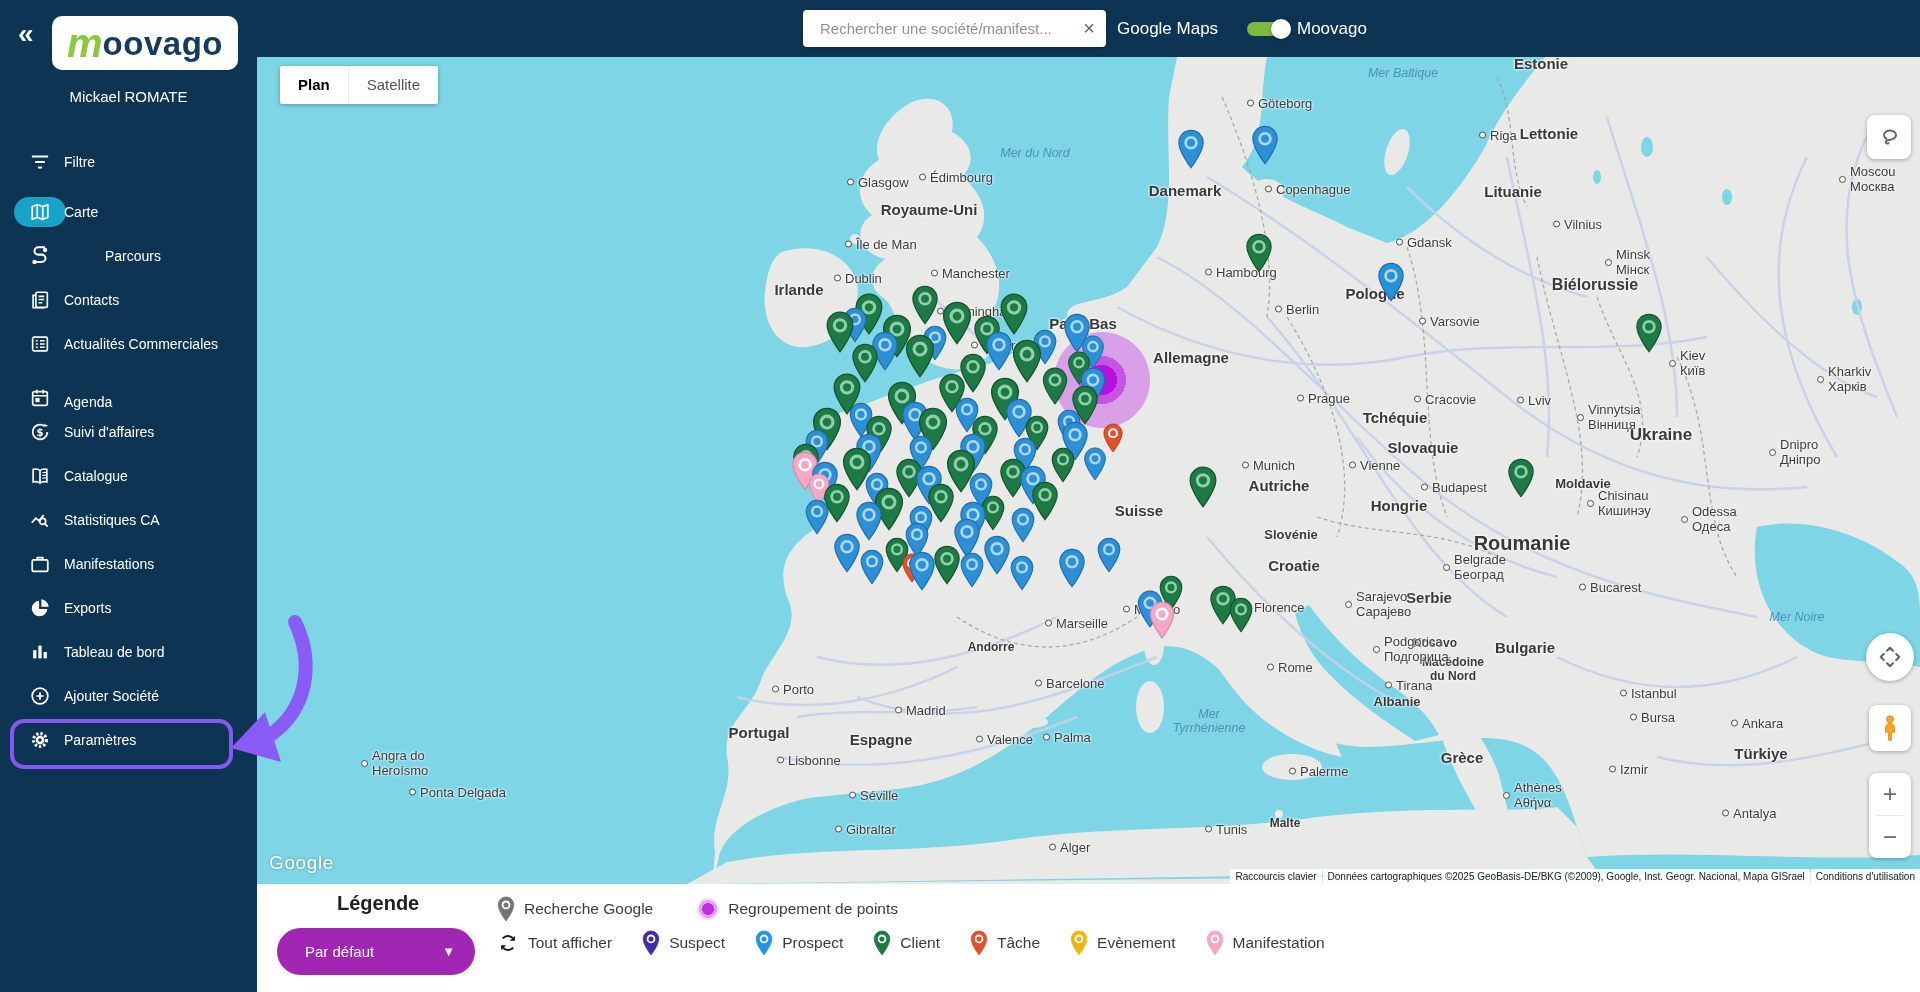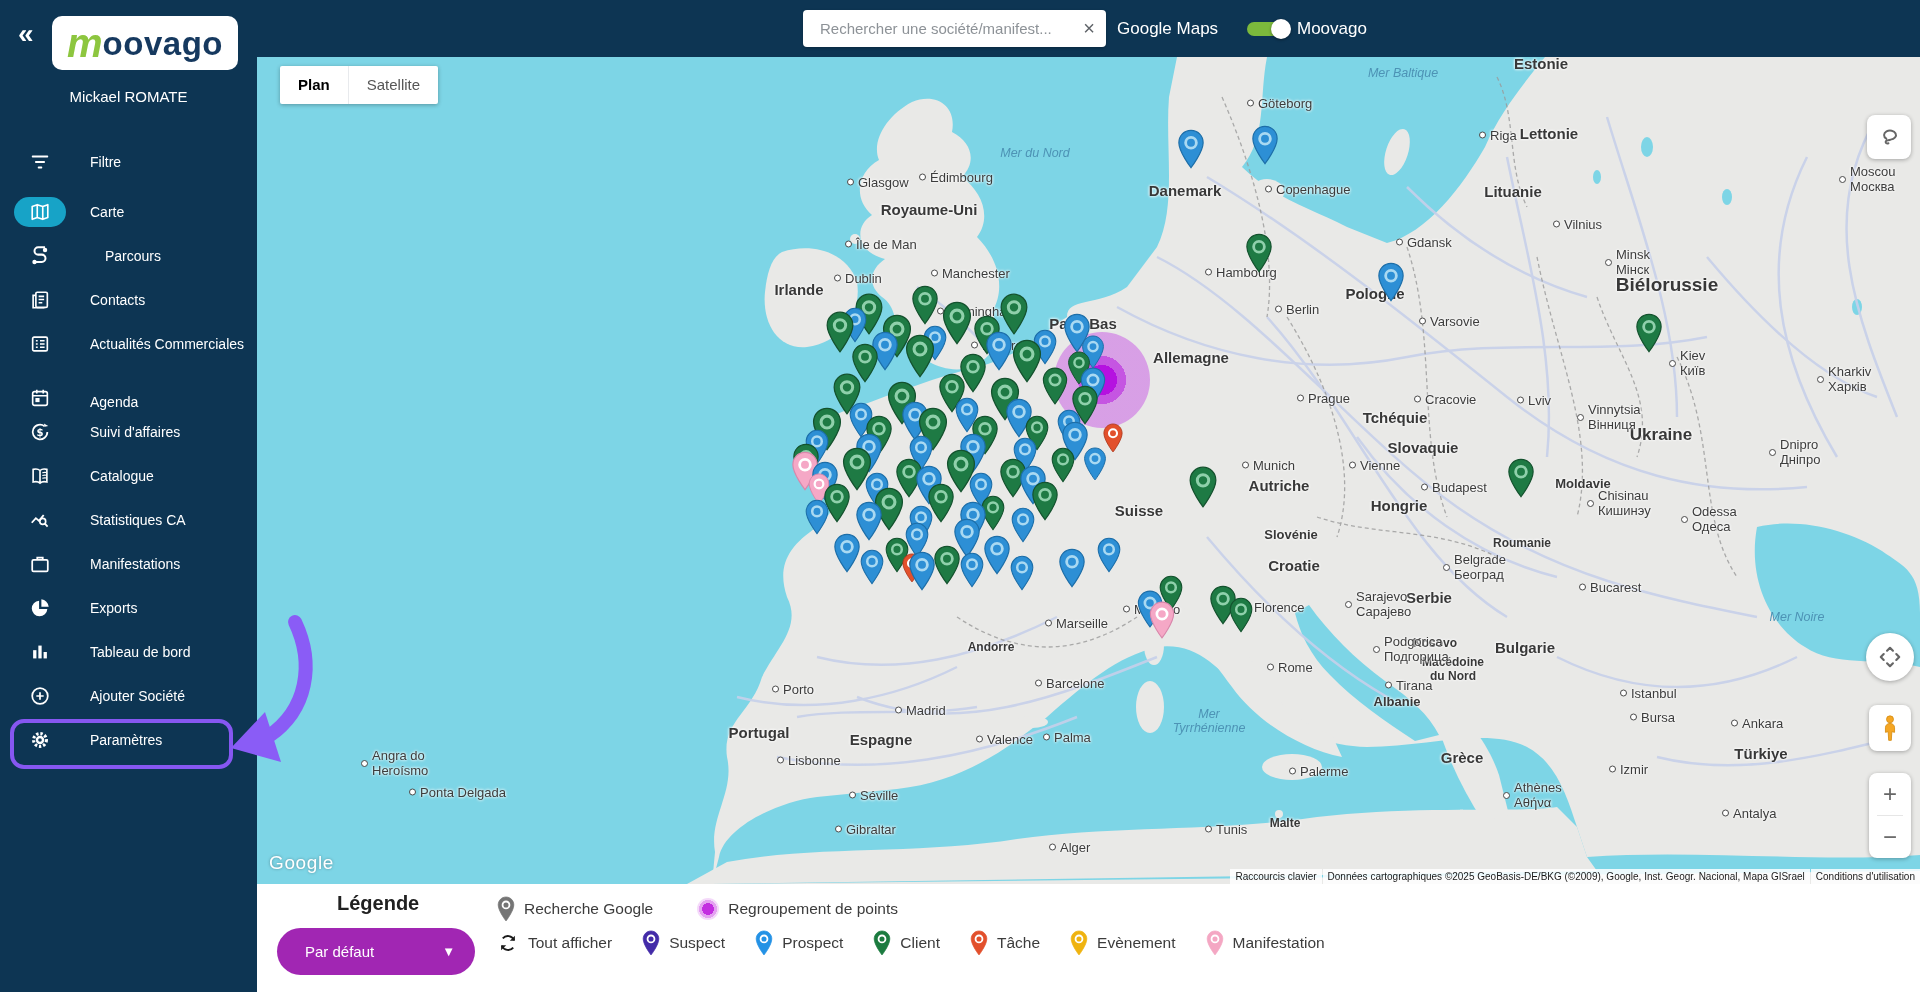--- a/index.html
+++ b/index.html
@@ -16,21 +16,21 @@
   #toggle .knob{position:absolute;right:-4px;top:-3px;width:20px;height:20px;border-radius:50%;background:#fff;box-shadow:0 1px 3px rgba(0,0,0,.4);}
   
   #sidebar{left:0;top:0;width:257px;height:992px;background:#0d3553;z-index:40;}
   #collapse{left:18px;top:18px;color:#fff;font-size:28px;font-weight:bold;cursor:pointer;}
   #logo{left:52px;top:16px;width:186px;height:54px;background:#fff;border-radius:10px;display:flex;align-items:center;justify-content:center;}
   #logo .m{color:#8dc63f;font-size:40px;font-weight:bold;font-style:italic;line-height:1;}
   #logo .rest{color:#16395f;font-size:33px;font-weight:bold;letter-spacing:.5px;line-height:1;}
   #username{left:0;top:88px;width:257px;text-align:center;color:#fff;font-size:15px;font-weight:500;}
   .srow{position:absolute;left:0;width:257px;height:44px;display:flex;align-items:center;cursor:pointer;}
   .srow .ic{position:relative;width:24px;height:24px;margin-left:28px;display:flex;align-items:center;justify-content:center;z-index:2;}
-  .srow .lbl{margin-left:38px;color:#fff;font-size:14px;white-space:nowrap;z-index:2;}
+  .srow .lbl{margin-left:12px;color:#fff;font-size:14px;white-space:nowrap;z-index:2;}
   .srow .pill{position:absolute;left:14px;top:7px;width:52px;height:30px;border-radius:15px;background:#17a3c7;z-index:1;}
   .srow.indent .lbl{margin-left:53px;}
   #param-outline{left:10px;top:719px;width:215px;height:42px;border:4px solid #8657f1;border-radius:14px;z-index:1;pointer-events:none;}
   #annot-arrow{left:215px;top:612px;width:110px;height:170px;z-index:60;pointer-events:none;}
   
   #map{left:257px;top:57px;width:1663px;height:827px;background:#e9e9e7;overflow:hidden;z-index:10;}
   .country{position:absolute;transform:translate(-50%,-50%);font-weight:bold;color:#383838;white-space:pre-line;text-align:center;text-shadow:0 0 3px #fff,0 0 3px #fff;z-index:3;}
   .city{position:absolute;transform:translate(0,-50%);display:flex;align-items:center;color:#3c3c3c;font-size:13px;white-space:pre-line;text-shadow:0 0 3px #fff,0 0 3px #fff;z-index:3;}
   .city .dot{width:5px;height:5px;border:1.5px solid #4a4a4a;border-radius:50%;background:#fff;margin-right:4px;flex:none;}
   .sea{position:absolute;transform:translate(-50%,-50%);color:#4d93b5;font-size:12.5px;font-style:italic;white-space:pre-line;text-align:center;z-index:3;}
@@ -305,32 +305,32 @@
       </g>
     </svg>
 
     <div id="labels">
         <div class="country" style="left: 542px; top: 232px; font-size: 15px;">Irlande</div>
         <div class="country" style="left: 672px; top: 152px; font-size: 15px;">Royaume-Uni</div>
         <div class="country" style="left: 928px; top: 133px; font-size: 15px;">Danemark</div>
         <div class="country" style="left: 826px; top: 266px; font-size: 15px;">Pays-Bas</div>
         <div class="country" style="left: 934px; top: 300px; font-size: 15px;">Allemagne</div>
         <div class="country" style="left: 1118px; top: 236px; font-size: 15px;">Pologne</div>
-        <div class="country" style="left: 1410px; top: 228px; font-size: 19px;">Biélorussie</div>
+        <div class="country" style="left: 1338px; top: 228px; font-size: 16px;">Biélorussie</div>
         <div class="country" style="left: 1256px; top: 134px; font-size: 15px;">Lituanie</div>
         <div class="country" style="left: 1292px; top: 76px; font-size: 15px;">Lettonie</div>
         <div class="country" style="left: 1284px; top: 6px; font-size: 15px;">Estonie</div>
         <div class="country" style="left: 1138px; top: 360px; font-size: 15px;">Tchéquie</div>
         <div class="country" style="left: 1022px; top: 428px; font-size: 15px;">Autriche</div>
         <div class="country" style="left: 1166px; top: 390px; font-size: 15px;">Slovaquie</div>
         <div class="country" style="left: 1142px; top: 448px; font-size: 15px;">Hongrie</div>
         <div class="country" style="left: 1034px; top: 477px; font-size: 13px;">Slovénie</div>
         <div class="country" style="left: 1037px; top: 508px; font-size: 15px;">Croatie</div>
         <div class="country" style="left: 1172px; top: 540px; font-size: 15px;">Serbie</div>
-        <div class="country" style="left: 1265px; top: 486px; font-size: 12px;">Roumanie</div>
+        <div class="country" style="left: 1265px; top: 486px; font-size: 20px;">Roumanie</div>
         <div class="country" style="left: 1326px; top: 426px; font-size: 13px;">Moldavie</div>
         <div class="country" style="left: 1404px; top: 378px; font-size: 17px;">Ukraine</div>
         <div class="country" style="left: 624px; top: 682px; font-size: 15px;">Espagne</div>
         <div class="country" style="left: 502px; top: 675px; font-size: 15px;">Portugal</div>
         <div class="country" style="left: 882px; top: 453px; font-size: 15px;">Suisse</div>
         <div class="country" style="left: 1205px; top: 700px; font-size: 15px;">Grèce</div>
         <div class="country" style="left: 1504px; top: 696px; font-size: 15px;">Türkiye</div>
         <div class="country" style="left: 1268px; top: 590px; font-size: 15px;">Bulgarie</div>
         <div class="country" style="left: 1140px; top: 644px; font-size: 13px;">Albanie</div>
         <div class="country" style="left: 1178px; top: 586px; font-size: 12px;">Kosovo</div>

